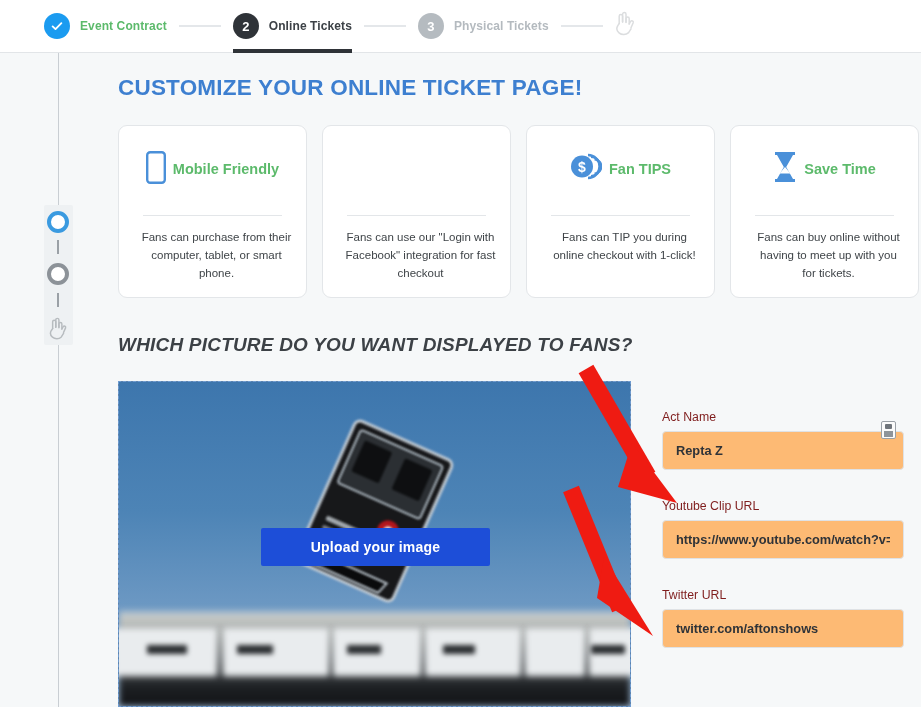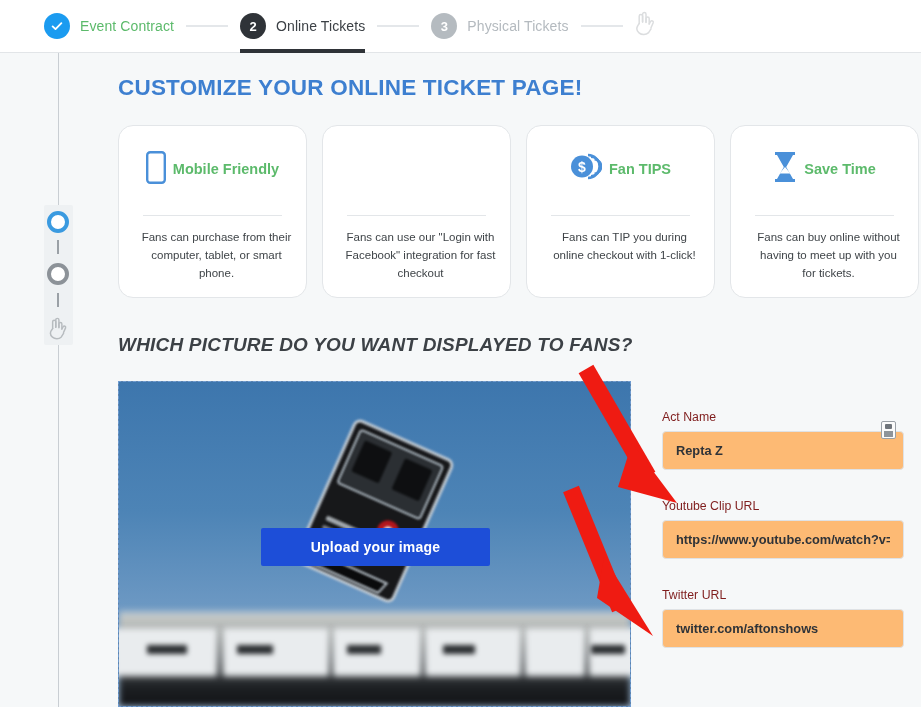--- a/index.html
+++ b/index.html
@@ -30,22 +30,22 @@
     width: 26px; height: 26px; border-radius: 50%;
     display: flex; align-items: center; justify-content: center;
     font-size: 13px; font-weight: bold; color: #ffffff;
     flex: none;
   }
   .badge-done { background: #1b9bf0; }
   .badge-active { background: #2f3338; }
   .badge-future { background: #b5bbc0; }
   .step-label {
     margin-left: 10px;
-    font-size: 14px;
-    font-weight: normal;
+    font-size: 12px;
+    font-weight: bold;
     letter-spacing: .1px;
     white-space: nowrap;
   }
   .lbl-done { color: #5cba6b; }
   .lbl-active { color: #3c4146; }
   .lbl-future { color: #b4babf; }
   .connector {
     width: 42px; height: 2px; background: #e4e7ea;
     margin: 0 12px;
     flex: none;
@@ -99,21 +99,21 @@
     color: #3d7fd0;
     letter-spacing: .2px;
   }
 
   
   #cards { position: absolute; left: 118px; top: 72px; display: flex; }
   .card {
     width: 189px; height: 173px;
     background: #ffffff;
     border: 1px solid #e3e6e9;
-    border-radius: 15px;
+    border-radius: 9px;
     margin-right: 15px;
     position: relative;
   }
   .card:last-child { margin-right: 0; }
   .card-head {
     height: 86px;
     display: flex; align-items: center; justify-content: center;
     gap: 7px;
     padding: 0 8px;
   }

